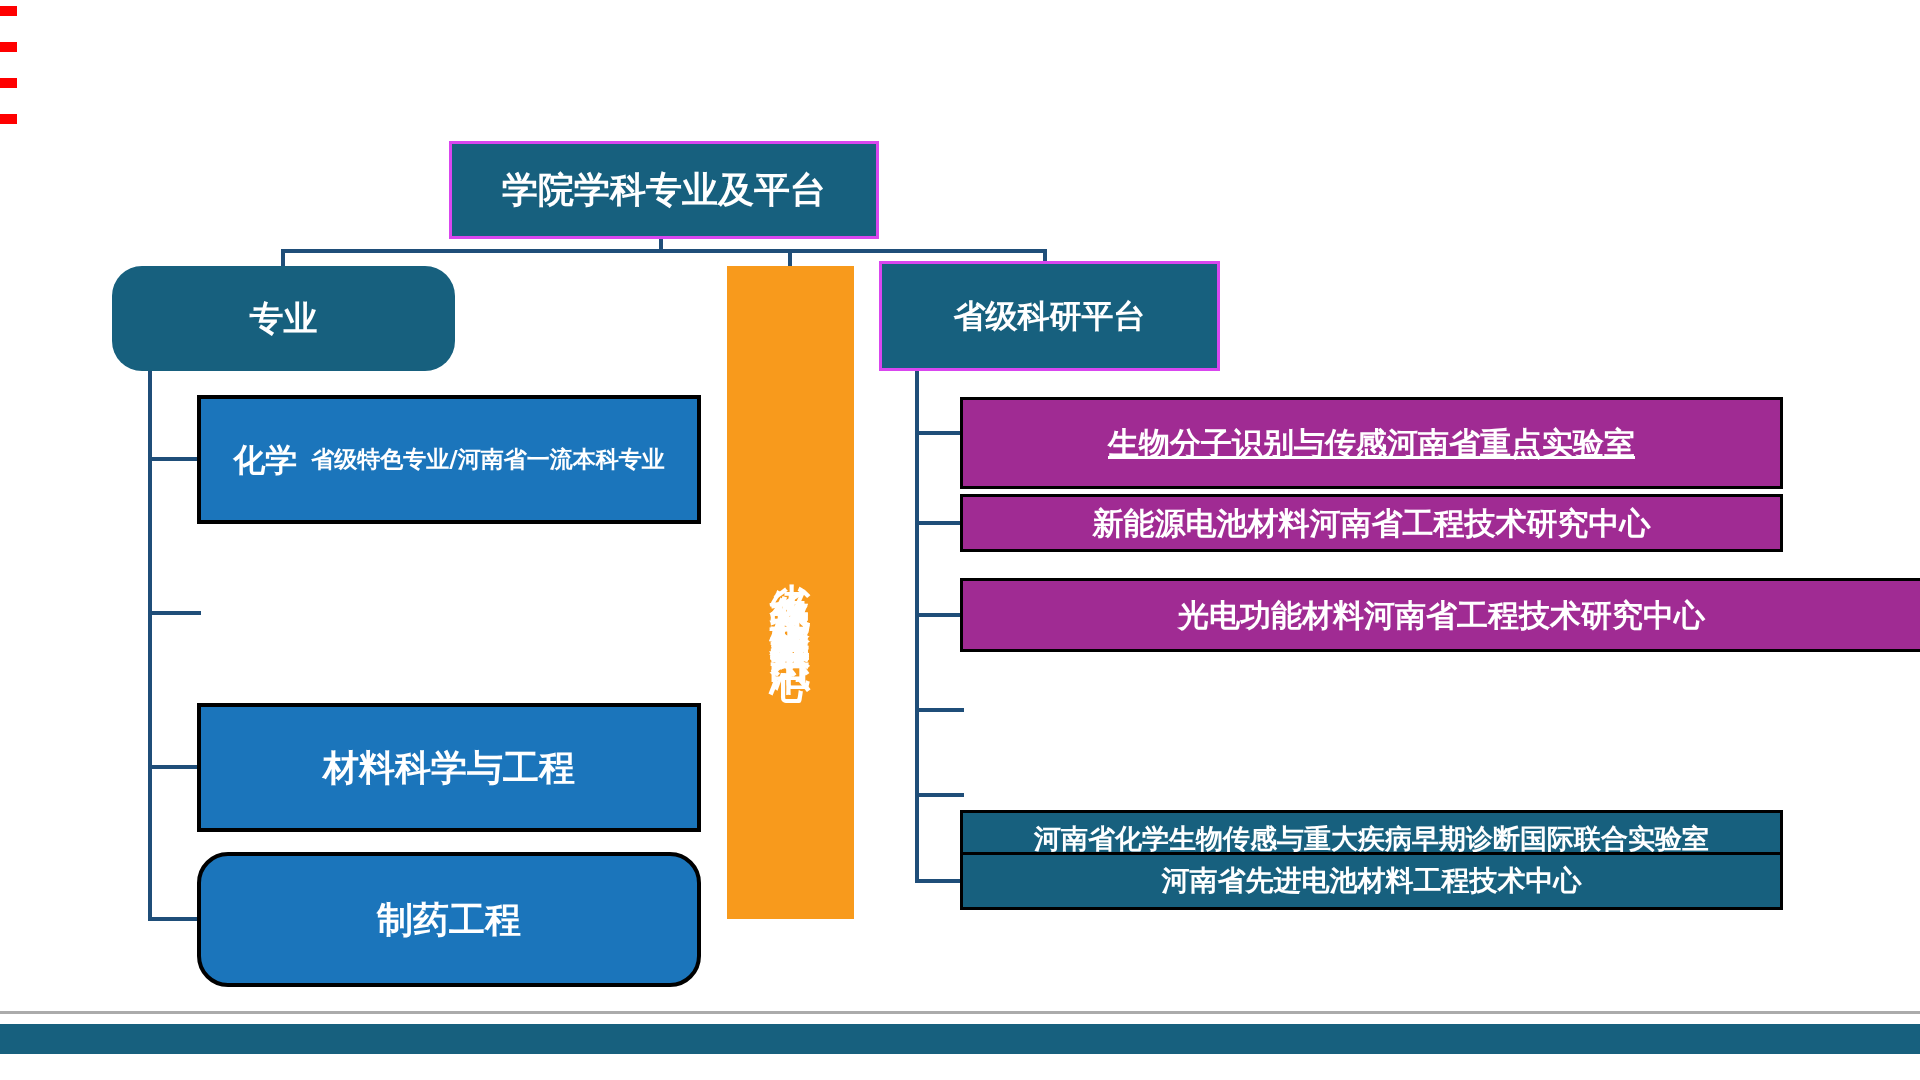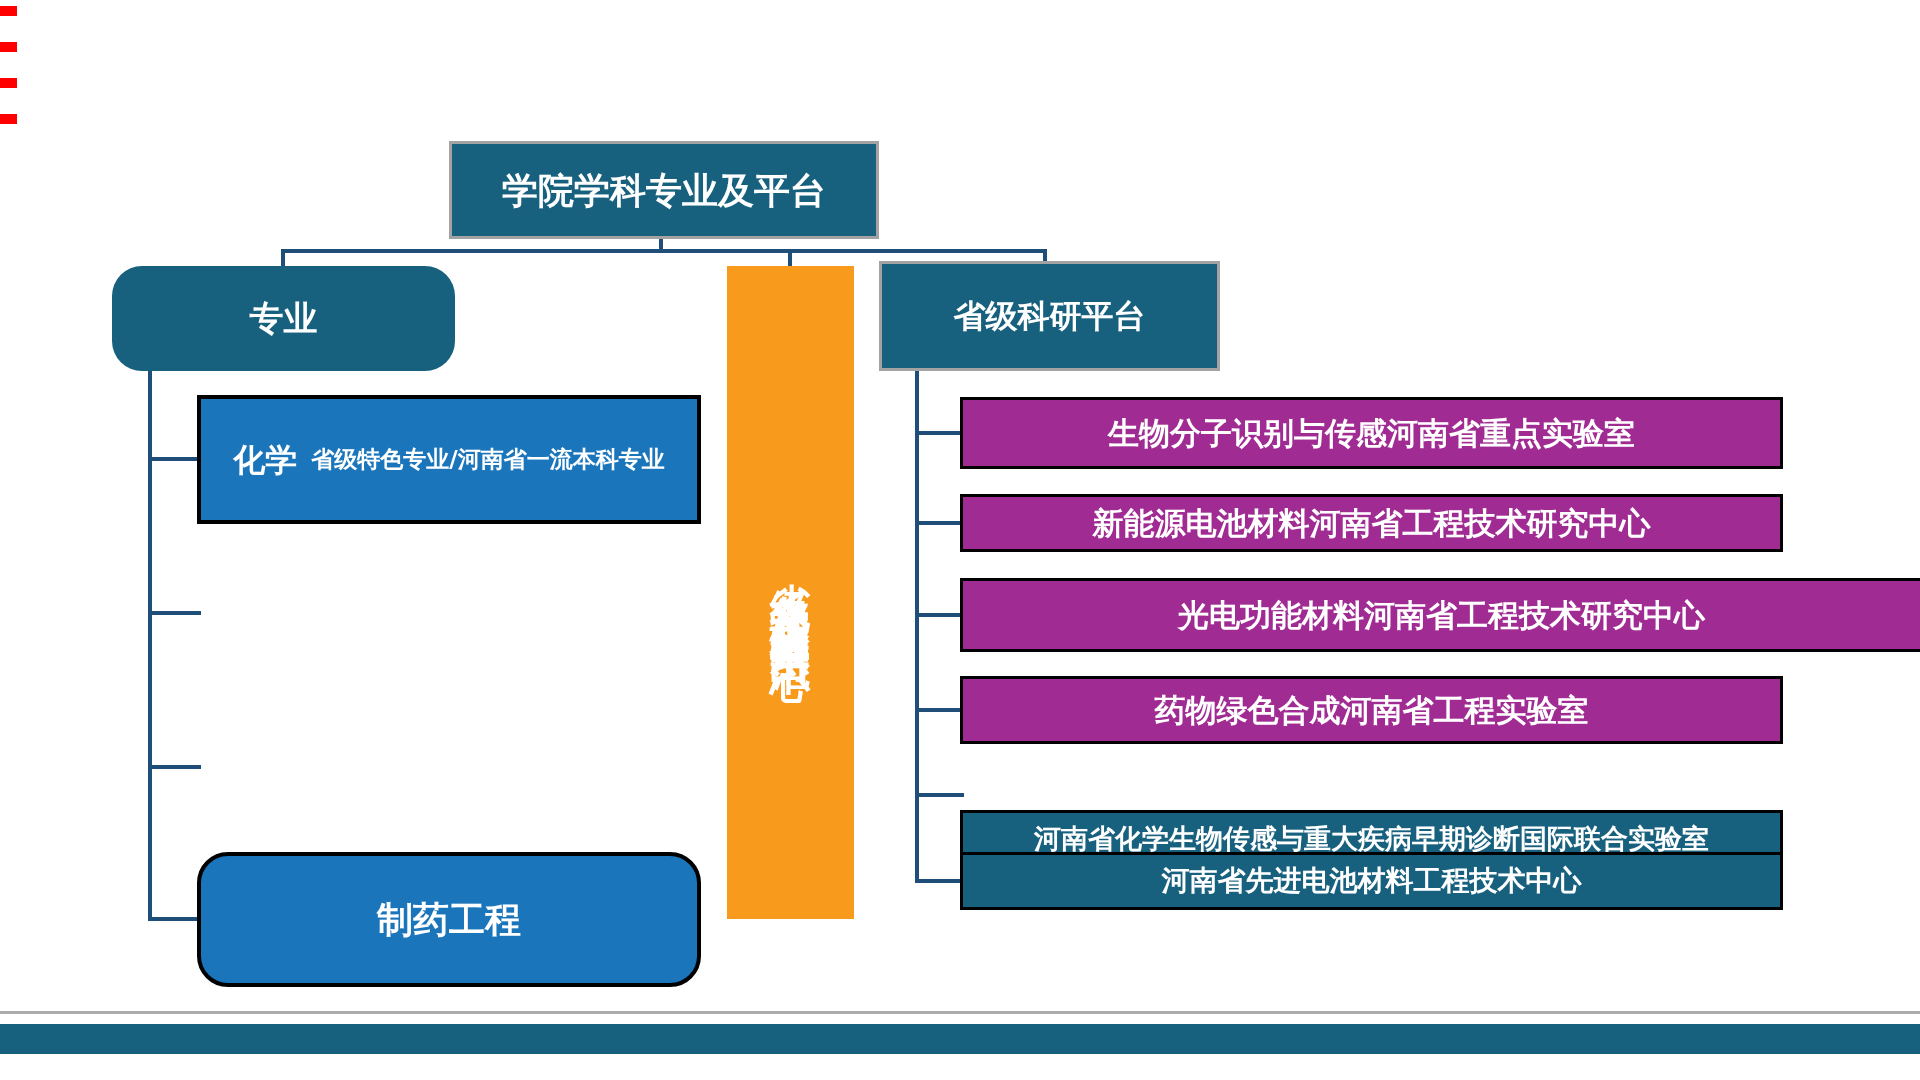--- a/index.html
+++ b/index.html
@@ -10,21 +10,21 @@
     background:#ffffff; overflow:hidden;
   }
   .node {
     position:absolute; color:#ffffff; font-weight:bold;
     display:flex; align-items:center; justify-content:center;
     text-align:center; line-height:1.25;
   }
   .teal-bg   { background:#17607E; }
   .blue-bg   { background:#1B75BB; }
   .orange-bg { background:#F89A1C; }
-  .black-border  { border:3px solid #a3a3a3; }
+  .black-border  { border:3px solid #d946ef;font-family:Liberation Serif, serif; }
   .black-border4 { border:4px solid #000000; }
   .line { position:absolute; background:#1F4E79; }
   .rbox {
     position:absolute; color:#ffffff; font-weight:bold;
     display:flex; align-items:center; justify-content:center;
     text-align:center; border:3px solid #000000; line-height:1.1;
   }
   .rbox[data-color="purple"] { background:#A02B93; }
   .rbox[data-color="teal"]   { background:#17607E; }
   .vertical-text {
@@ -72,48 +72,48 @@
   <div class="node teal-bg" style="left:112px; top:266px; width:343px; height:105px; font-size:34px;border-radius:30px;">
     <span>专业</span>
   </div>
 
   <div class="node blue-bg black-border4" style="left:197px; top:395px; width:504px; height:129px; gap:14px;">
     <span style="font-size:32px;">化学</span>
     <span style="font-size:23px;text-align:right;">省级特色专业/河南省一流本科专业</span>
   </div>
 
 
+  <div class="node blue-bg black-border4" style="left:197px; top:703px; width:504px; height:129px; font-size:36px;">
+    <span>材料科学与工程</span>
+  </div>
 
   <div class="node blue-bg black-border4" style="left:197px; top:852px; width:504px; height:135px; font-size:36px;border-radius:31px;">
     <span>制药工程</span>
   </div>
 
   <div class="node orange-bg" style="left:727px; top:266px; width:127px; height:653px; font-size:40px;">
     <span class="vertical-text">省级化学基础实验教学示范中心</span>
   </div>
 
   <div class="node teal-bg black-border" style="left:879px; top:261px; width:341px; height:110px; font-size:32px;">
     <span>省级科研平台</span>
   </div>
 
-  <div class="rbox" style="left:960px; top:397px; width:823px; height:72px; font-size:31px;" data-color="purple">
+  <div class="rbox" style="left:960px; top:397px; width:823px; height:92px; font-size:31px;text-decoration:underline;" data-color="purple">
     <span>生物分子识别与传感河南省重点实验室</span>
   </div>
 
   <div class="rbox" style="left:960px; top:494px; width:823px; height:58px; font-size:31px;" data-color="purple">
     <span>新能源电池材料河南省工程技术研究中心</span>
   </div>
 
   <div class="rbox" style="left:960px; top:578px; width:963px; height:74px; font-size:31px;" data-color="purple">
     <span>光电功能材料河南省工程技术研究中心</span>
   </div>
 
-  <div class="rbox" style="left:960px; top:676px; width:823px; height:68px; font-size:31px;" data-color="purple">
-    <span>药物绿色合成河南省工程实验室</span>
-  </div>
 
   <div class="rbox" style="left:960px; top:766px; width:823px; height:58px; font-size:27px;margin-top:44px;" data-color="teal">
     <span>河南省化学生物传感与重大疾病早期诊断国际联合实验室</span>
   </div>
 
   <div class="rbox" style="left:960px; top:852px; width:823px; height:58px; font-size:28px;" data-color="teal">
     <span>河南省先进电池材料工程技术中心</span>
   </div>
 
   <div class="footer-thin"></div>

